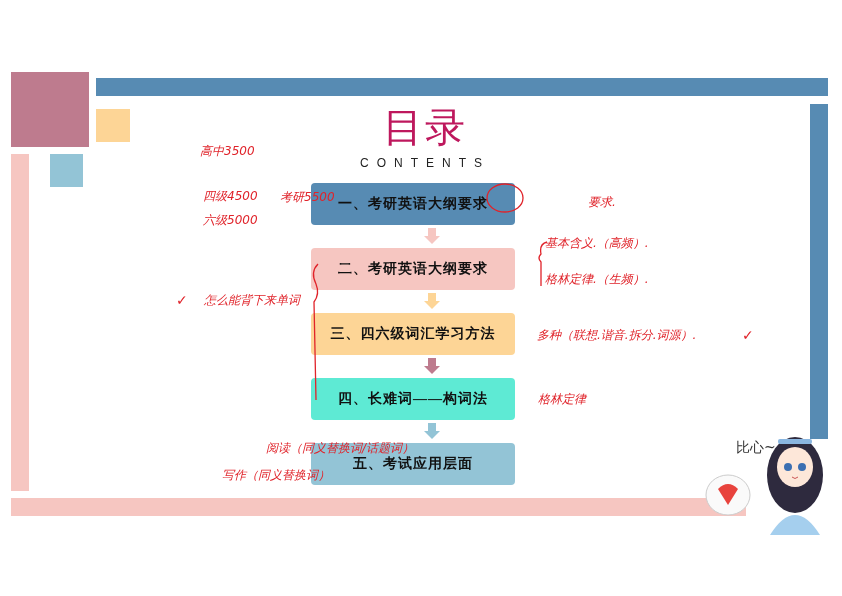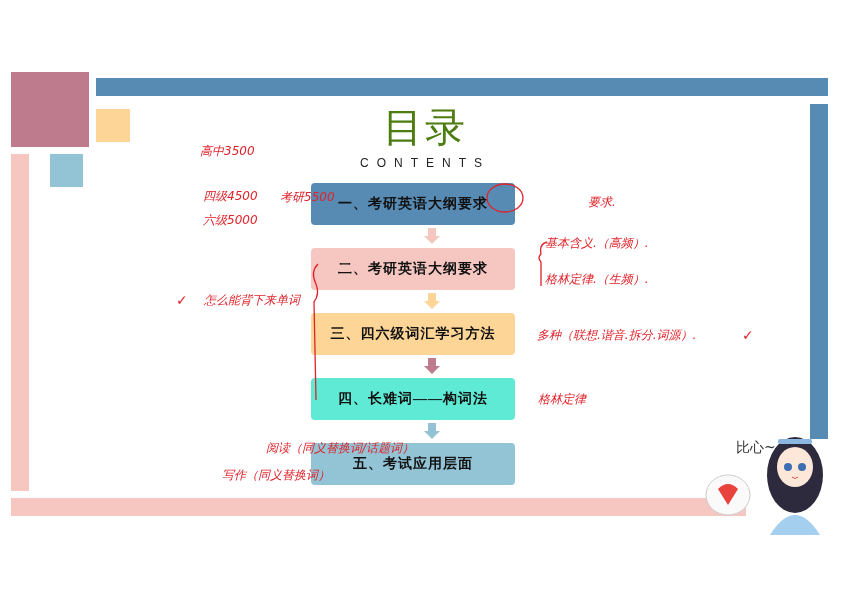--- a/index.html
+++ b/index.html
@@ -1,21 +1,21 @@
 <!DOCTYPE html>
 <html><head>
 <meta charset="utf-8">
 <style>
   html, body { margin:0; padding:0; }
   body { width:842px; height:596px; background:#ffffff; position:relative; overflow:hidden;
          font-family:"DejaVu Sans", sans-serif; }
   .abs { position:absolute; }
   .deco { position:absolute; }
   .title { position:absolute; left:340px; top:100px; width:170px; text-align:center;
-           font-size:40px; color:#4d7c0f; letter-spacing:2px; font-family:"DejaVu Sans", sans-serif; }
+           font-size:40px; color:#be185d; letter-spacing:2px; font-family:"DejaVu Sans", sans-serif; }
   .subtitle { position:absolute; left:320px; top:156px; width:210px; text-align:center;
               font-size:12px; color:#222; letter-spacing:8px; font-family:"Liberation Sans", sans-serif; }
   .item { position:absolute; left:311px; width:204px; height:42px; border-radius:4px;
           display:flex; align-items:center; justify-content:center;
           font-family:Liberation Serif, serif; font-weight:bold; font-size:14px; color:#111; letter-spacing:1px; }
   .arrow { position:absolute; left:424px; width:16px; height:16px; }
   .arrow .shaft { position:absolute; left:4px; top:0; width:8px; height:8px; }
   .arrow .head { position:absolute; left:0; top:8px; width:0; height:0;
                  border-left:8px solid transparent; border-right:8px solid transparent; border-top:8px solid; }
   .note { position:absolute; color:#e0232a; font-size:12px; font-family:"DejaVu Sans", sans-serif;

